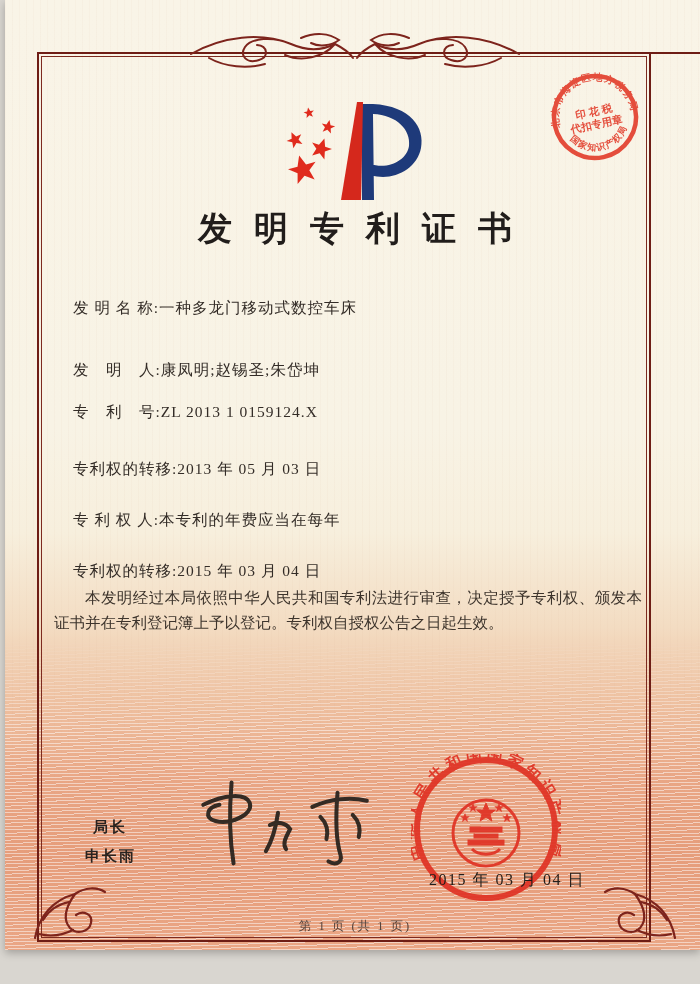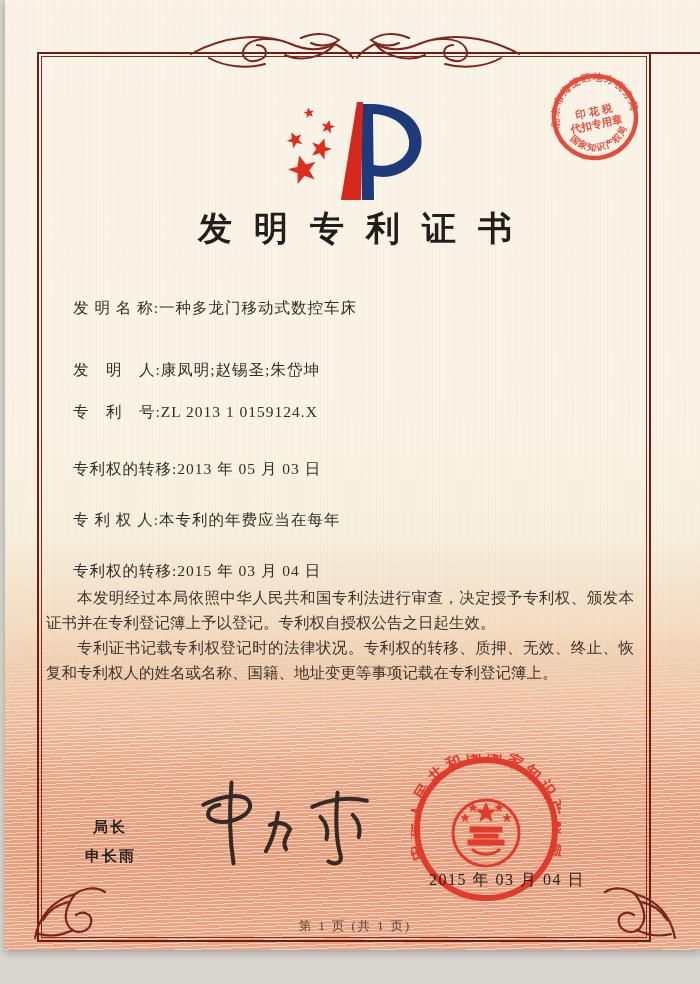--- a/index.html
+++ b/index.html
@@ -52,21 +52,21 @@
     position:absolute;left:0;top:206px;width:700px;text-align:center;
     font-size:34px;font-weight:600;letter-spacing:22px;text-indent:22px;
     color:#211d1b;
   }
   .fields{position:absolute;left:68px;top:0;width:560px;}
   .field-row{position:absolute;left:0;width:560px;font-size:15.5px;color:#332c27;white-space:nowrap;}
   .field-row .lbl{letter-spacing:1px;}
   .field-row .val{margin-left:0;letter-spacing:1px;}
   .r0{top:298px}.r1{top:360px}.r2{top:402px}.r3{top:459px}.r4{top:510px}.r5{top:561px}
   .body-text{
-    position:absolute;left:41px;top:585px;width:588px;
+    position:absolute;left:49px;top:585px;width:588px;
     font-size:15.5px;line-height:1.62;color:#3d342c;text-align:justify;
   }
   .body-text p{margin:0;text-indent:2em;}
   .sig-title{
     position:absolute;left:88px;top:818px;
     font-family:"Liberation Sans","DejaVu Sans",sans-serif;
     font-size:15px;font-weight:700;color:#2a2420;letter-spacing:2px;
   }
   .sig-name{
     position:absolute;left:80px;top:847px;
@@ -170,21 +170,20 @@
     <div class="field-row r4">
       <span class="lbl">专 利 权 人:</span><span class="val">本专利的年费应当在每年</span>
     </div>
     <div class="field-row r5">
       <span class="lbl">专利权的转移:</span><span class="val">2015 年 03 月 04 日</span>
     </div>
   </div>
 
   <div class="body-text">
     <p>本发明经过本局依照中华人民共和国专利法进行审查，决定授予专利权、颁发本证书并在专利登记簿上予以登记。专利权自授权公告之日起生效。</p>
-    <p>专利证书记载专利权登记时的法律状况。专利权的转移、质押、无效、终止、恢复和专利权人的姓名或名称、国籍、地址变更等事项记载在专利登记簿上。</p>
   </div>
 
   <div class="sig-title">局长</div>
   <div class="sig-name">申长雨</div>
 
   <svg class="signature-svg" viewBox="0 0 210 100">
     <g fill="none" stroke="#25201b" stroke-width="4" stroke-linecap="round" opacity="0.92">
       <path d="M30,28 C50,18 72,16 76,26 C80,38 56,48 42,44 C30,41 34,30 46,28"></path>
       <path d="M58,6 C56,30 56,62 60,86"></path>
       <path d="M104,36 C102,50 98,64 92,74"></path>

